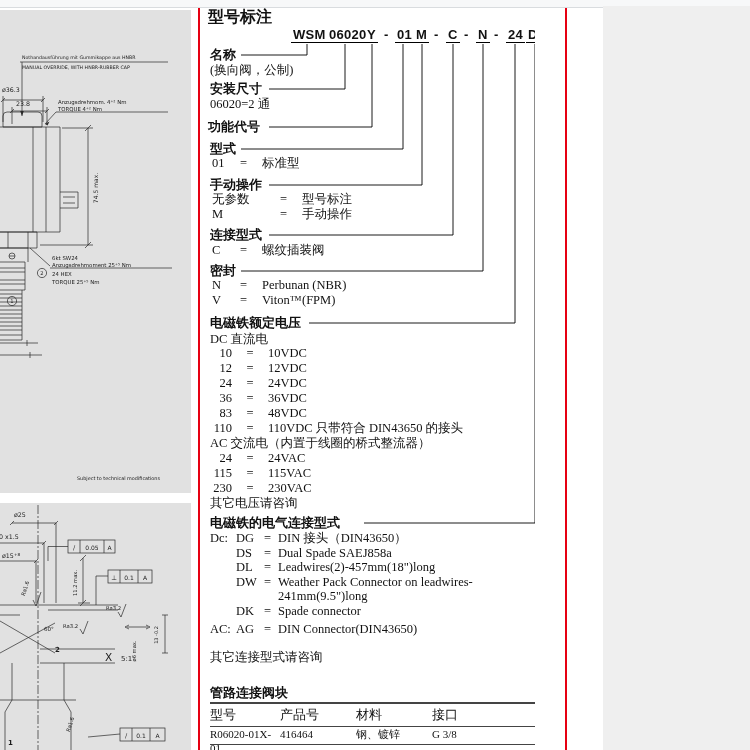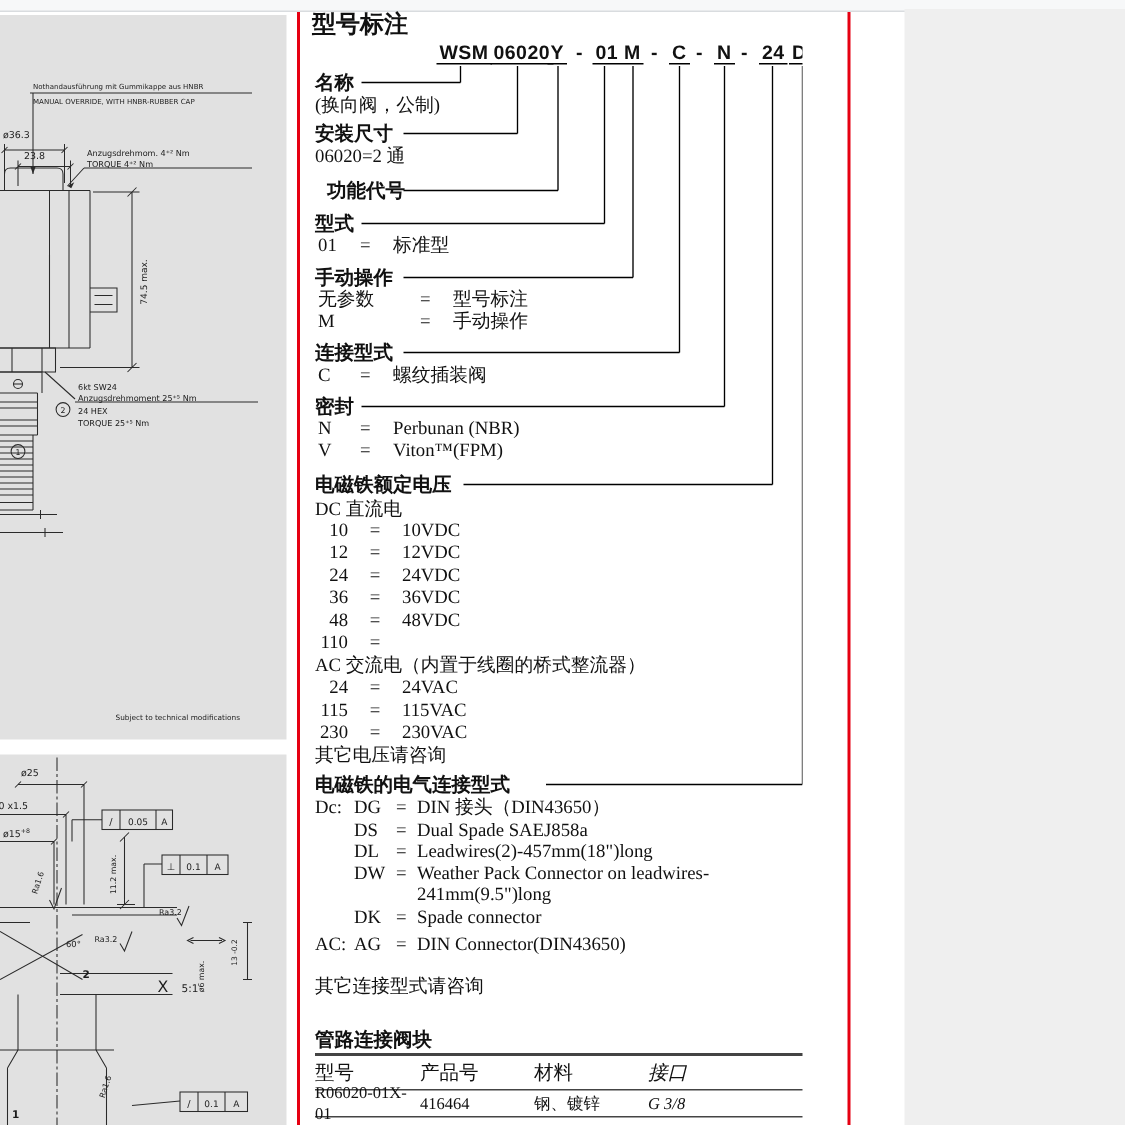--- a/index.html
+++ b/index.html
@@ -30,23 +30,23 @@
   .elec .kv{height:14.5px;}
   .elec .p{width:26px;flex:none;}
   .elec .cc{width:28px;flex:none;}
   .elec .c2{width:14px;flex:none;}
   .u{text-underline-offset:2px;}
   .ptable{position:absolute;left:10px;top:702px;width:340px;border-top:2px solid #444;}
   .trow{display:flex;}
   .trow .tc0{width:70px;flex:none;}
   .trow .tc1{width:76px;flex:none;}
   .trow .tc2{width:76px;flex:none;}
-  .trow .tc3{flex:1;font-style:italic;}
+  .trow .tc3{flex:1;}
   .thead{font-size:13px;height:22px;display:flex;align-items:center;border-bottom:1px solid #444;}
-  .tdata{font-size:11px;height:17px;display:flex;align-items:center;border-bottom:1px solid #444;}
+  .tdata{font-size:11px;height:17px;display:flex;align-items:flex-start;border-bottom:1px solid #444;}
   svg{display:block;}
   svg text{fill:#1c1c1c;font-family:"DejaVu Sans",sans-serif;}
   .connectors{position:absolute;left:0;top:0;}
 </style>
 </head>
 <body>
 
 <div class="top-strip"></div>
 <div class="right-gray"></div>
 <div class="red-line" style="left:198px"></div>
@@ -178,21 +178,21 @@
   <span class="abs dashseg" style="left:294px;top:28px">-</span>
   <span class="abs seg" style="left:306px;top:28px">24</span>
   <span class="abs seg" style="left:326px;top:28px">DG</span>
 
   <div class="abs sec-h" style="left:10px;top:48px">名称</div>
   <div class="abs" style="left:10px;top:63px">(换向阀，公制)</div>
 
   <div class="abs sec-h" style="left:10px;top:82px">安装尺寸</div>
   <div class="abs" style="left:10px;top:97px">06020=2 通</div>
 
-  <div class="abs sec-h" style="left:18px;top:120px">功能代号</div>
+  <div class="abs sec-h" style="left:8px;top:120px">功能代号</div>
 
   <div class="abs sec-h" style="left:10px;top:142px">型式</div>
   <div class="abs" style="left:12px;top:156px">
 
   <div class="kv">
         <span class="c1">01</span>
         <span class="c2">=</span>
         <span class="c3">标准型</span>
       </div>
     </div>
@@ -255,27 +255,28 @@
         <span class="c1">24</span>
         <span class="c2">=</span>
         <span class="c3">24VDC</span>
       </div>
       <div class="kv">
         <span class="c1">36</span>
         <span class="c2">=</span>
         <span class="c3">36VDC</span>
       </div>
       <div class="kv">
-        <span class="c1">48</span>
+        <span class="c1">83</span>
         <span class="c2">=</span>
         <span class="c3">48VDC</span>
       </div>
       <div class="kv">
         <span class="c1">110</span>
         <span class="c2">=</span>
+        <span class="c3">110VDC 只带符合 DIN43650 的接头</span>
       </div>
     </div>
   <div class="abs" style="left:10px;top:436px"><span class="u">AC 交流电</span><span>（内置于线圈的桥式整流器）</span></div>
   <div class="abs volt" style="left:12px;top:451px">
 
   <div class="kv">
         <span class="c1">24</span>
         <span class="c2">=</span>
         <span class="c3">24VAC</span>
       </div>

